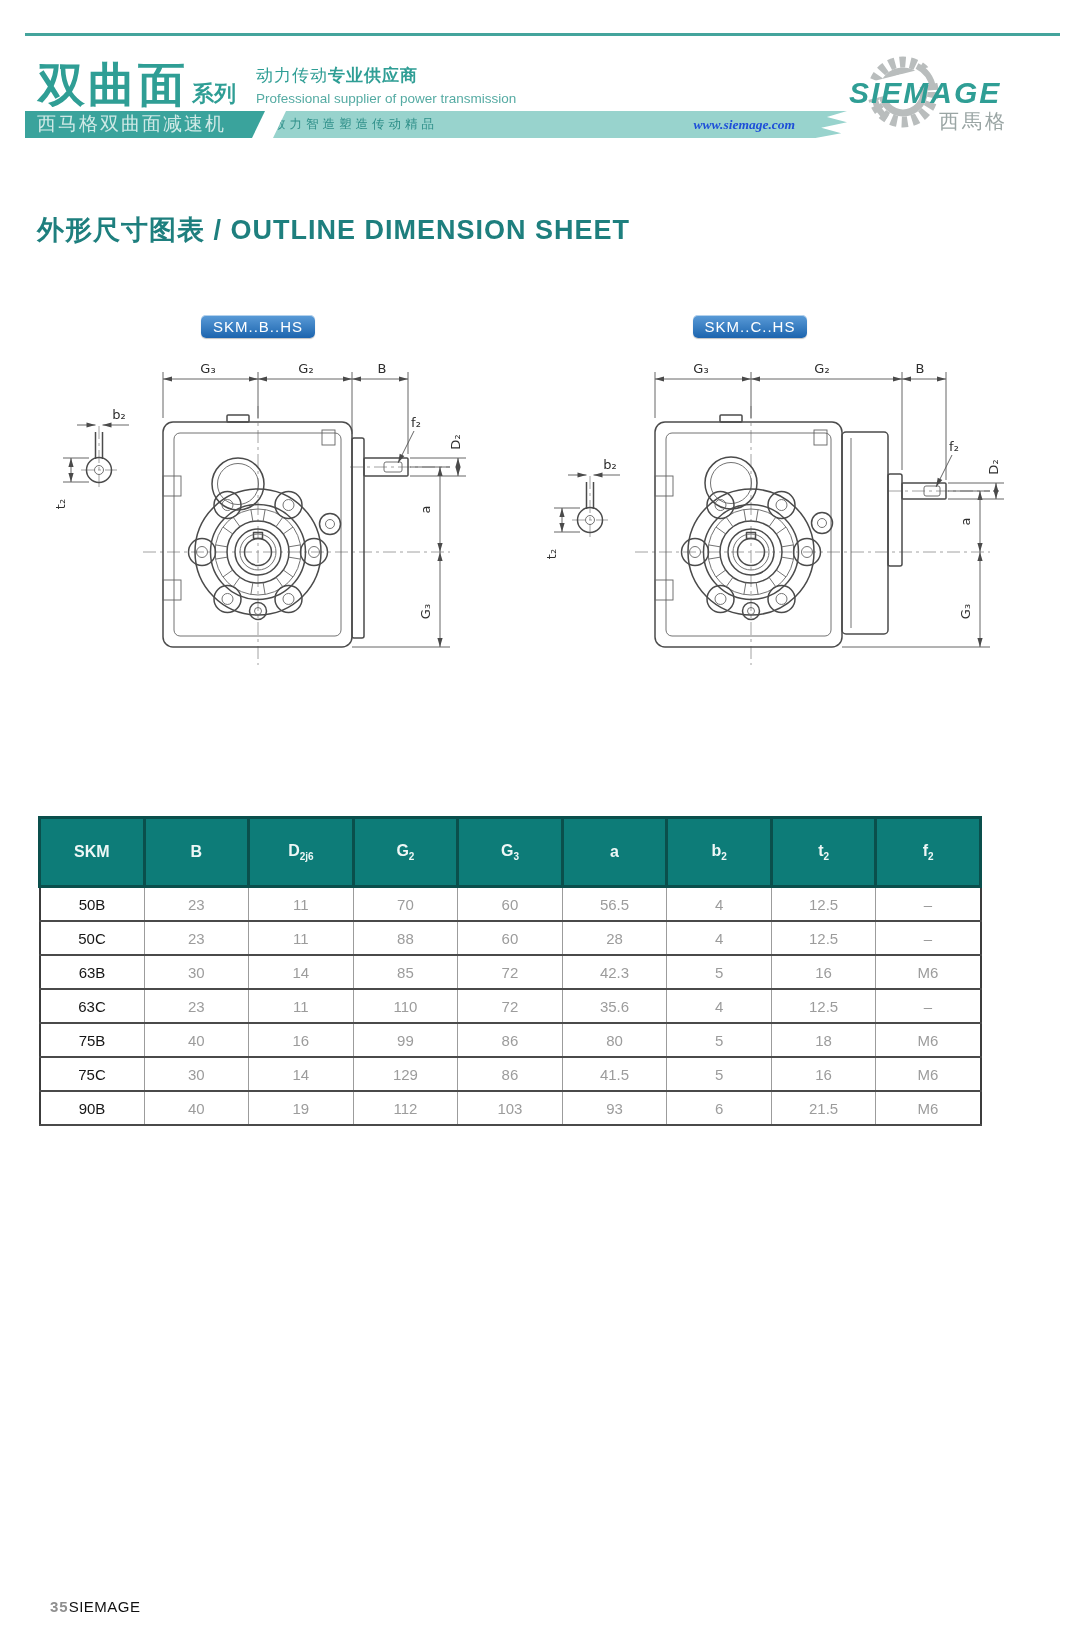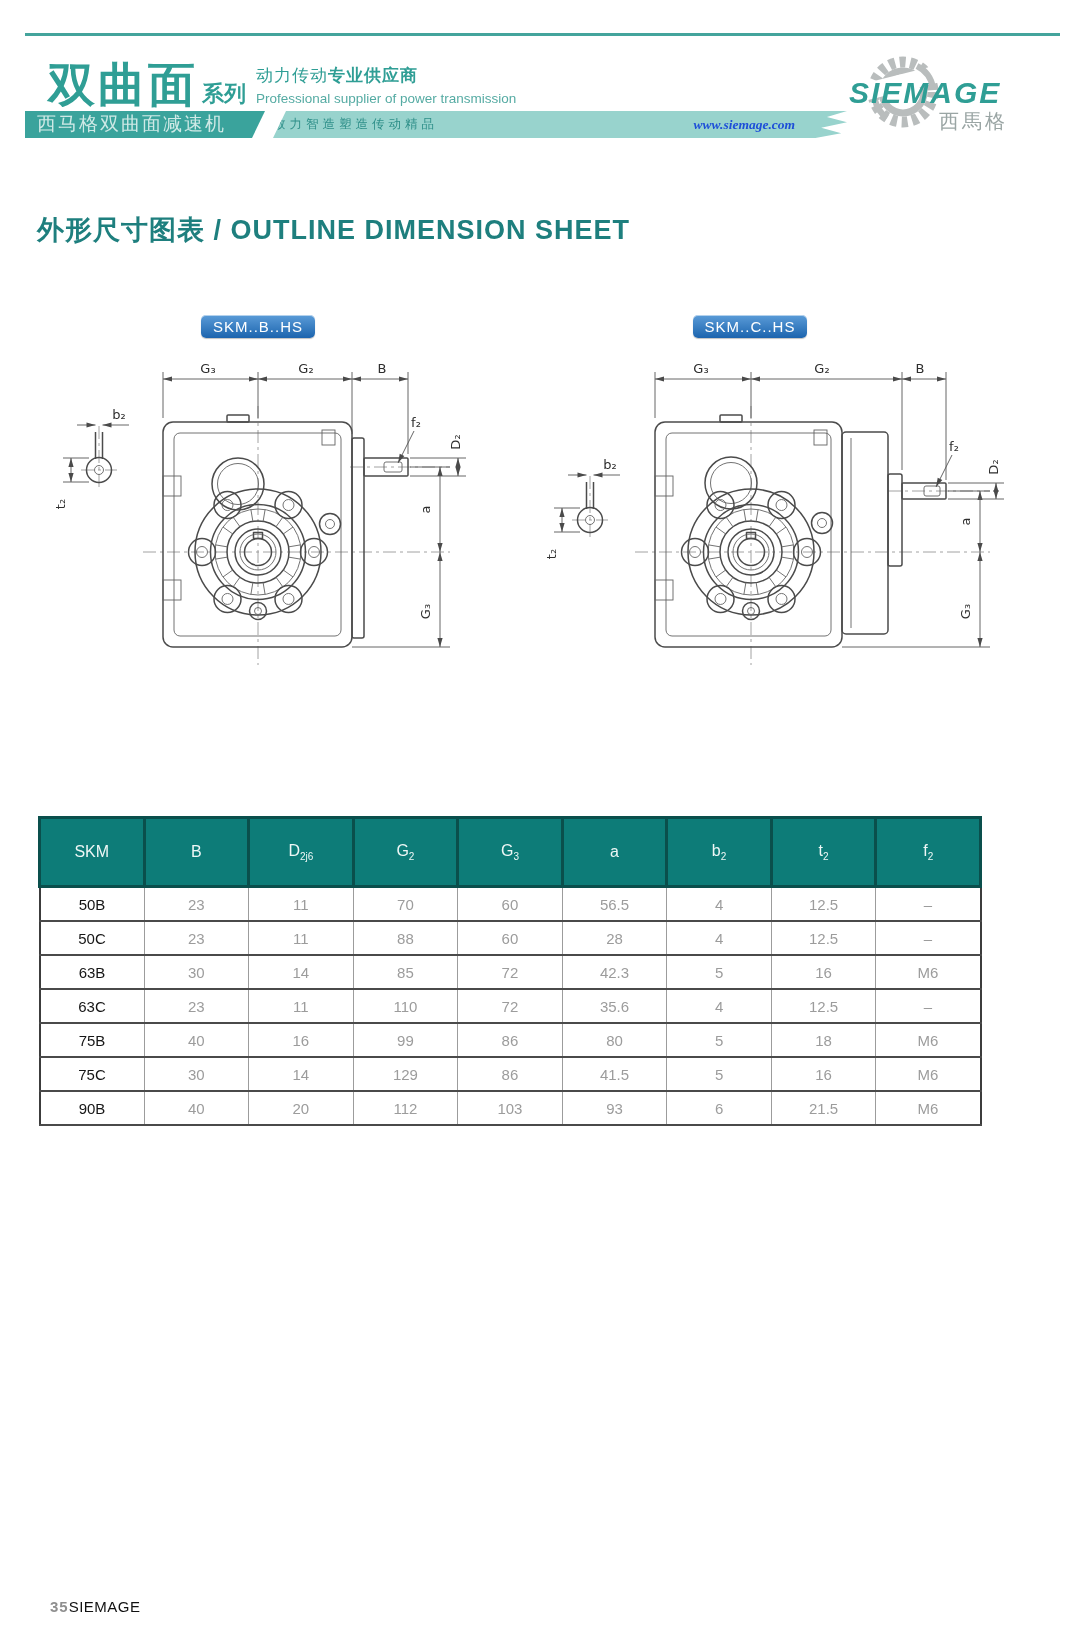--- a/index.html
+++ b/index.html
@@ -1,21 +1,21 @@
 <!DOCTYPE html>
 <html><head>
 <meta charset="utf-8">
 <style>
   html,body{margin:0;padding:0;background:#fff;}
   .page{position:relative;width:1082px;height:1646px;background:#ffffff;
         font-family:"Liberation Sans",sans-serif;overflow:hidden;}
 
   
   .top-rule{position:absolute;left:25px;top:33px;width:1035px;height:3px;background:#44a49c;}
-  .series{position:absolute;left:48px;top:54px;white-space:nowrap;}
+  .series{position:absolute;left:38px;top:54px;white-space:nowrap;}
   .series-cn{font-size:47px;font-weight:bold;color:#2f9e95;letter-spacing:3px;}
   .series-suffix{font-size:22px;font-weight:bold;color:#2f9e95;margin-left:4px;}
   .slogan{position:absolute;left:256px;top:64px;}
   .slogan-cn{font-size:17px;color:#2f9e95;letter-spacing:1px;}
   .slogan-cn b{font-weight:bold;}
   .slogan-en{font-size:13.5px;color:#55aba3;margin-top:4px;}
   .banner{position:absolute;left:25px;top:111px;width:822px;height:23px;padding-left:24px;}
   .banner-left{position:absolute;left:0;top:0;width:240px;height:27px;background:#3aa39c;
     clip-path:polygon(0 0,100% 0,calc(100% - 13px) 100%,0 100%);
     color:#cfe9e6;font-size:19px;letter-spacing:2px;line-height:26px;padding-left:12px;
@@ -48,21 +48,21 @@
   .ln{fill:none;stroke:#4b4b4b;stroke-width:1.5;stroke-linejoin:round;}
   .thin{fill:none;stroke:#636363;stroke-width:0.9;}
   .cl{fill:none;stroke:#8a8a8a;stroke-width:0.8;stroke-dasharray:13 4 3 4;}
   .dim{fill:none;stroke:#555;stroke-width:0.9;}
   .dimt{font-size:13px;fill:#2e2e2e;font-family:"DejaVu Sans",sans-serif;}
   .arr{fill:#4a4a4a;stroke:none;}
 
   
   #dim-table{position:absolute;left:38px;top:816px;width:944px;border-collapse:collapse;
              table-layout:fixed;border:2px solid #3c3c3c;}
-  #dim-table th{background:#0d7c78;border:3px solid #0a4f4c;color:#eef7f6;font-weight:normal;
+  #dim-table th{background:#0d7c78;border:3px solid #0a4f4c;color:#eef7f6;font-weight:bold;
                 font-size:16px;height:64px;text-align:center;}
   #dim-table th sub{font-size:10px;}
   #dim-table td{border-top:2px solid #4a4a4a;border-bottom:2px solid #4a4a4a;
                 border-left:1px solid #9c9c9c;border-right:1px solid #9c9c9c;
                 height:30px;text-align:center;font-size:15px;color:#9c9c9c;background:#fff;}
   #dim-table td.model{color:#161616;}
 
   
   .footer{position:absolute;left:50px;top:1598px;font-size:15px;white-space:nowrap;}
   .page-num{color:#8f8f8f;font-weight:bold;letter-spacing:1px;}
@@ -405,21 +405,21 @@
           <td>129</td>
           <td>86</td>
           <td>41.5</td>
           <td>5</td>
           <td>16</td>
           <td>M6</td>
         </tr>
         <tr>
           <td class="model">90B</td>
           <td>40</td>
-          <td>20</td>
+          <td>19</td>
           <td>112</td>
           <td>103</td>
           <td>93</td>
           <td>6</td>
           <td>21.5</td>
           <td>M6</td>
         </tr>
       </tbody>
   </table>
 

